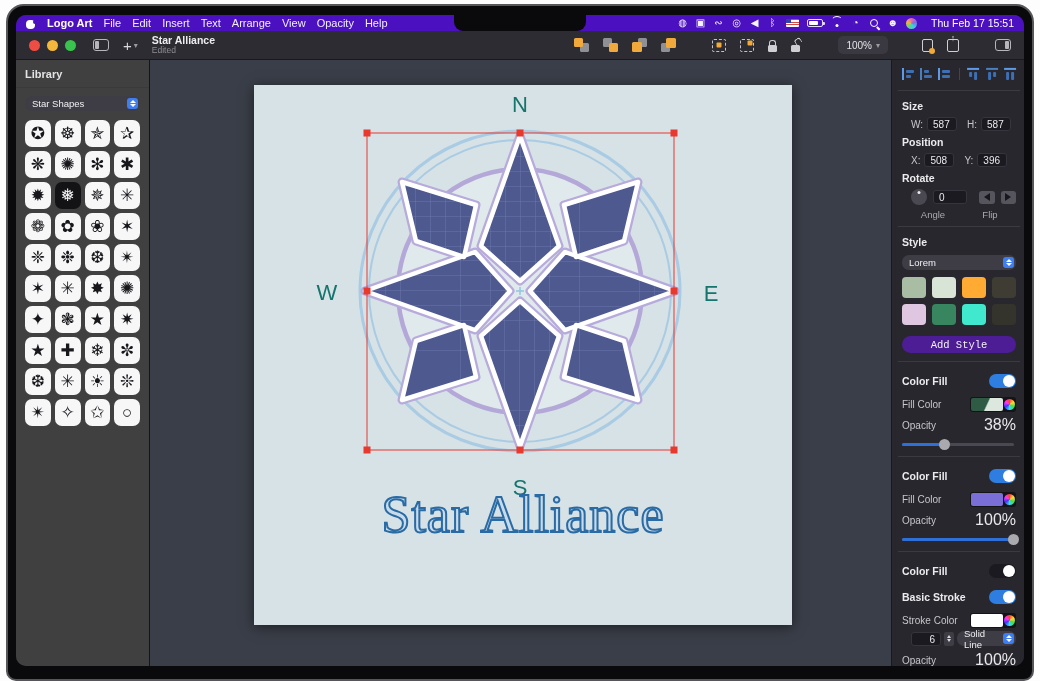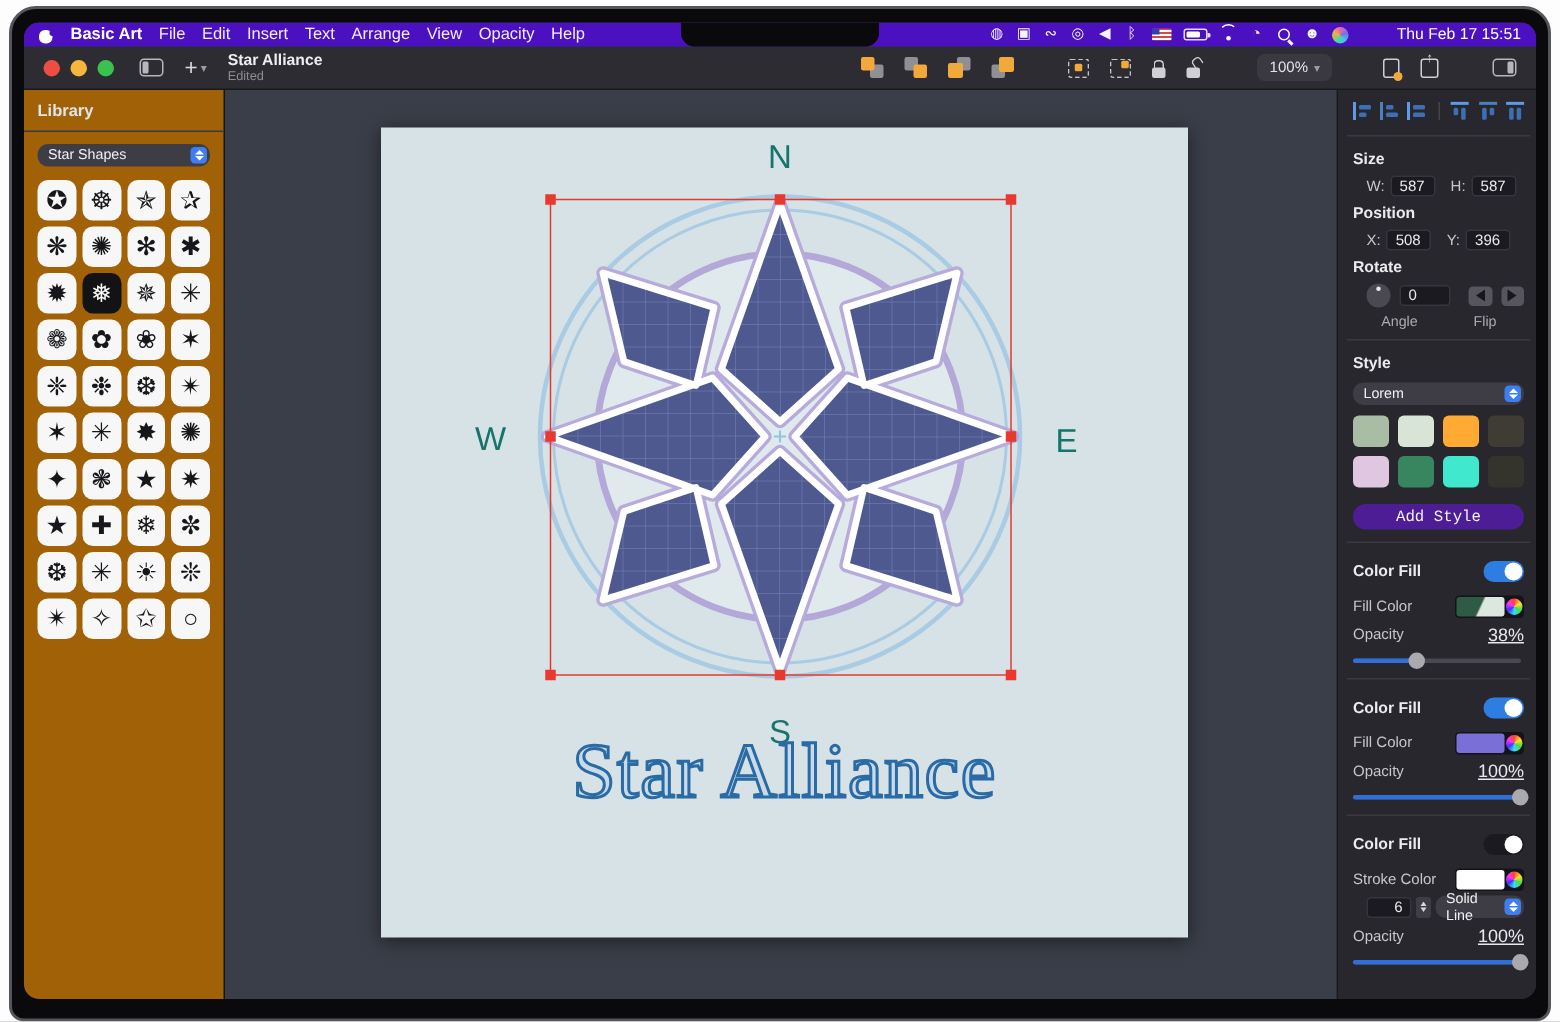--- a/index.html
+++ b/index.html
@@ -39,21 +39,21 @@
                      clip-path:polygon(50% 50%,-10% -10%,110% -10%); }
   .ic-wifi::after { content:""; position:absolute; left:50%; bottom:1px; transform:translateX(-50%);
                     width:3px; height:3px; background:#fff; border-radius:50%; }
   .ic-search { width:11px; height:11px; position:relative; }
   .ic-search::before { content:""; position:absolute; left:1px; top:1px; width:6px; height:6px;
                        border:1.5px solid #fff; border-radius:50%; }
   .ic-search::after { content:""; position:absolute; left:8px; top:8px; width:4px; height:1.5px;
                       background:#fff; transform:rotate(45deg); transform-origin:left center; }
   .ic-siri { width:11px; height:11px; border-radius:50%;
              background:conic-gradient(#e868a8,#7a6fe0,#3ec8e8,#58d887,#f0b13e,#e868a8); }
-  .clock { font-size:10.5px; margin-left:21px; white-space:nowrap; }
+  .clock { font-size:10.5px; margin-left:3px; white-space:nowrap; }
 
   
   .toolbar { height:29px; background:#2d2c33; border-bottom:1px solid #19181d; display:flex;
              align-items:center; padding:0 13px; flex:0 0 auto; }
   .tl { width:11px; height:11px; border-radius:50%; }
   .tl.r{background:#ee4d43;} .tl.y{background:#f5b63e;} .tl.g{background:#39c24e;}
   .lights { display:flex; gap:7px; margin-right:17px; }
   .ic-sidebar { width:16px; height:12px; border:1.5px solid #b6b6bc; border-radius:3px; position:relative; margin-right:14px; }
   .ic-sidebar::before { content:""; position:absolute; left:1px; top:1px; bottom:1px; width:4px; background:#b6b6bc; border-radius:1px; }
   .addcluster { display:flex; align-items:center; gap:2px; margin-right:14px; }
@@ -85,21 +85,21 @@
   .share { width:12px; height:13px; border:1.5px solid #cfcfd4; border-radius:2px; position:relative; }
   .share::after { content:"↑"; position:absolute; left:50%; top:-7px; transform:translateX(-50%);
                   color:#cfcfd4; font-size:9px; background:transparent; }
   .ptog { width:16px; height:12px; border:1.5px solid #b6b6bc; border-radius:3px; position:relative; }
   .ptog::before { content:""; position:absolute; right:1px; top:1px; bottom:1px; width:4px; background:#b6b6bc; border-radius:1px; }
 
   
   .main { flex:1; display:flex; min-height:0; }
 
   
-  .library { width:134px; background:#a16207; border-right:1px solid #15141a; padding:6px 9px; flex:0 0 auto; }
+  .library { width:134px; background:#404040; border-right:1px solid #15141a; padding:6px 9px; flex:0 0 auto; }
   .lib-title { font-size:11px; font-weight:700; color:#e3e3e7; padding:2px 0 7px; }
   .lib-div { height:1px; background:#3a3941; margin:0 -9px; }
   .select { display:flex; align-items:center; justify-content:space-between; background:#3e3d46;
             border-radius:7px; height:15px; padding:0 2px 0 7px; font-size:9.5px; color:#f0f0f3; }
   .stepper { width:11px; height:11px; background:#3f7ef0; border-radius:3px; display:flex; flex:0 0 auto;
              flex-direction:column; align-items:center; justify-content:center; gap:1px; }
   .stepper .up { width:0;height:0;border-left:3px solid transparent;border-right:3px solid transparent;border-bottom:3px solid #fff; }
   .stepper .dn { width:0;height:0;border-left:3px solid transparent;border-right:3px solid transparent;border-top:3px solid #fff; }
   .lib-select { margin-top:8px; }
   .tiles { display:grid; grid-template-columns:repeat(4,1fr); gap:4px; margin-top:9px; }
@@ -163,41 +163,41 @@
   .indent { padding-left:9px; }
   .cwell { width:46px; height:15px; background:#141318; border-radius:3px; display:flex;
            align-items:center; padding:1px; gap:1px; flex:0 0 auto; }
   .cwell .area { flex:1; height:13px; border-radius:2px; }
   .cwell .wheel { width:11px; height:11px; border-radius:50%; flex:0 0 auto;
                   background:conic-gradient(#f43,#fd3,#4d4,#3df,#43f,#f3f,#f43); }
   .area.grad-green { background:linear-gradient(115deg,#2f5a44 48%,#dce8de 52%); }
   .area.purple { background:#7a6fd6; }
   .area.white { background:#ffffff; }
   .oprow { display:flex; align-items:center; justify-content:space-between; padding:3px 0 1px; }
-  .opval { color:#e8e8ec; font-size:12px;text-decoration:underline; }
+  .opval { color:#e8e8ec; font-size:16px; }
   .slider { position:relative; height:3px; background:#4a4952; border-radius:2px; margin:8px 2px 10px 0; }
   .sl-fill { position:absolute; left:0; top:0; height:100%; background:#2e6fd8; border-radius:2px; }
   .sl-knob { position:absolute; top:-4px; width:11px; height:11px; border-radius:50%; background:#a9a9ae; }
   .gstep { width:10px; height:14px; background:#3e3d46; border-radius:2px; display:flex; flex:0 0 auto;
            flex-direction:column; align-items:center; justify-content:center; gap:1px; }
   .gstep .up { width:0;height:0;border-left:2.5px solid transparent;border-right:2.5px solid transparent;border-bottom:3px solid #d6d6da; }
   .gstep .dn { width:0;height:0;border-left:2.5px solid transparent;border-right:2.5px solid transparent;border-top:3px solid #d6d6da; }
   .wfield { width:30px; text-align:right; }
 </style>
 </head>
 <body>
 
 <div class="stage">
   <div class="screen">
     <div class="display">
       <div class="notch"></div>
 
       <div class="menubar">
         <span class="apple"></span>
-        <span class="appname">Basic Art</span>
+        <span class="appname">Logo Art</span>
         <span style="display:flex;gap:11px;">
             <span class="menu-item">File</span>
             <span class="menu-item">Edit</span>
             <span class="menu-item">Insert</span>
             <span class="menu-item">Text</span>
             <span class="menu-item">Arrange</span>
             <span class="menu-item">View</span>
             <span class="menu-item">Opacity</span>
             <span class="menu-item">Help</span>
           </span>
@@ -607,20 +607,24 @@
           </div>
           <div class="divider"></div>
 
           
           <div class="sec-head">
             <span class="sec-label">Color Fill</span>
             <span class="toggle off"></span>
           </div>
 
           
+          <div class="sec-head">
+            <span class="sec-label">Basic Stroke</span>
+            <span class="toggle on"></span>
+          </div>
           <div class="oprow indent">
             <span class="flab">Stroke Color</span>
             <span class="cwell">
               <span class="area white"></span>
               <span class="wheel"></span>
             </span>
           </div>
           <div class="row frow indent" style="gap:3px;">
             <span class="field wfield">6</span>
             <span class="gstep">

